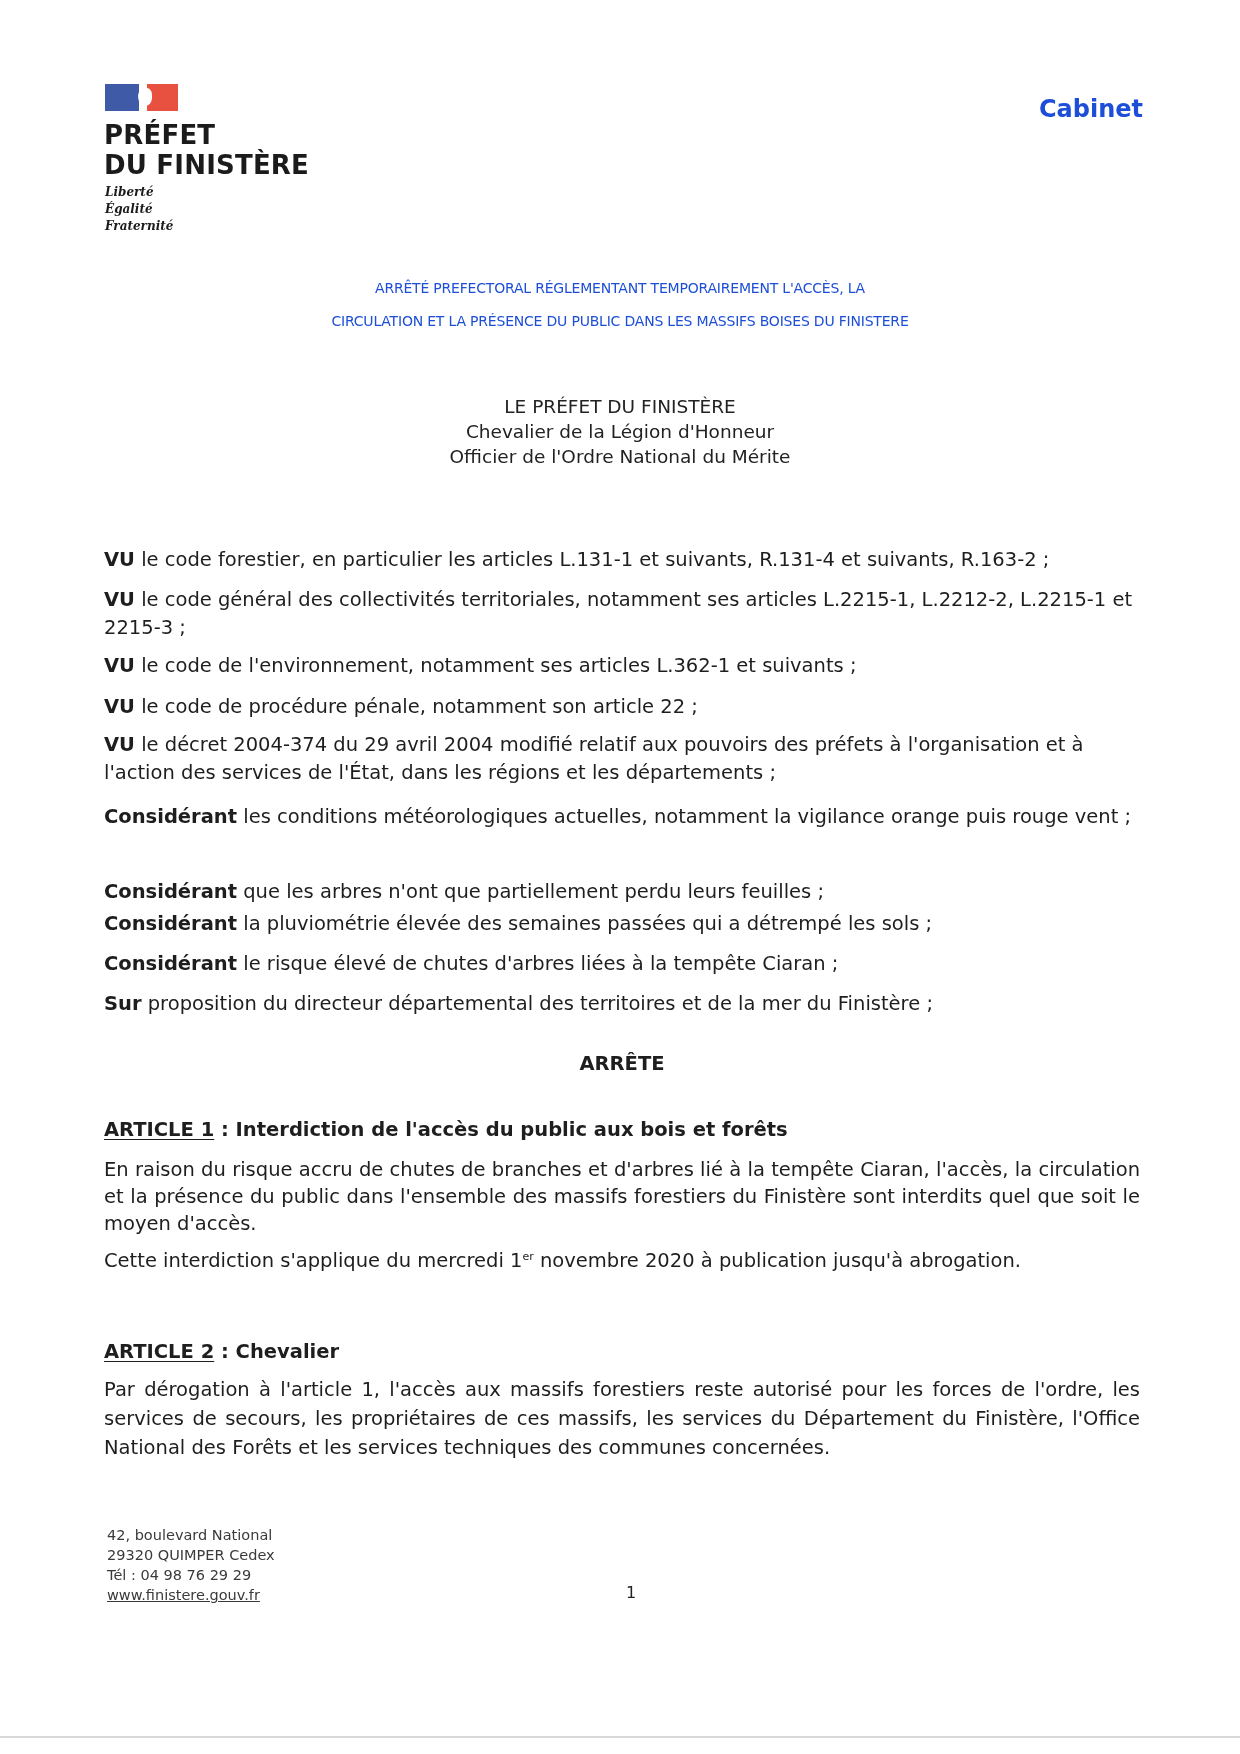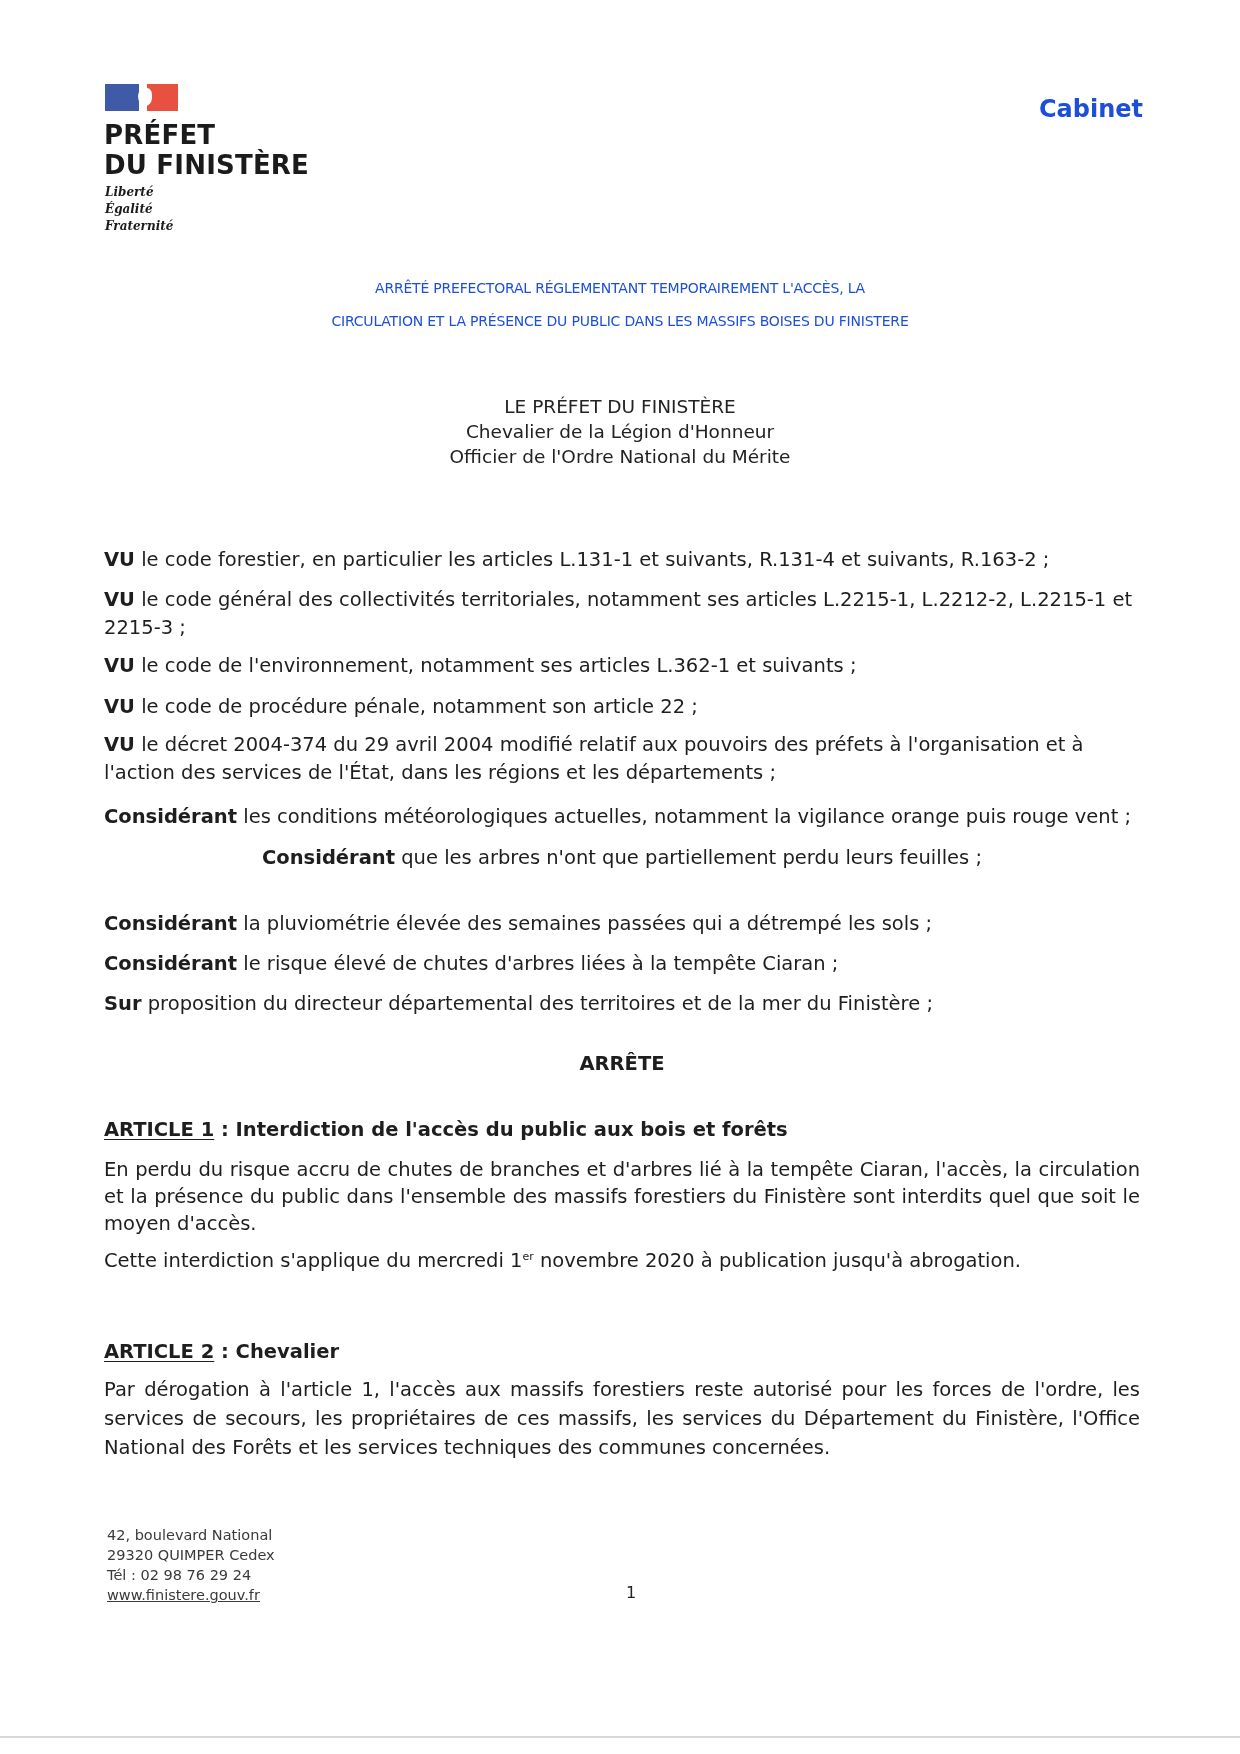--- a/index.html
+++ b/index.html
@@ -63,35 +63,35 @@
   <div>Chevalier de la Légion d'Honneur</div>
   <div>Officier de l'Ordre National du Mérite</div>
 </div>
 
 <div class="abs body-text" style="top:546px;"><b>VU</b><span> le code forestier, en particulier les articles L.131-1 et suivants, R.131-4 et suivants, R.163-2 ;</span></div>
 <div class="abs body-text" style="top:586px;"><b>VU</b><span> le code général des collectivités territoriales, notamment ses articles L.2215-1, L.2212-2, L.2215-1 et 2215-3 ;</span></div>
 <div class="abs body-text" style="top:652px;"><b>VU</b><span> le code de l'environnement, notamment ses articles L.362-1 et suivants ;</span></div>
 <div class="abs body-text" style="top:693px;"><b>VU</b><span> le code de procédure pénale, notamment son article 22 ;</span></div>
 <div class="abs body-text" style="top:731px;"><b>VU</b><span> le décret 2004-374 du 29 avril 2004 modifié relatif aux pouvoirs des préfets à l'organisation et à l'action des services de l'État, dans les régions et les départements ;</span></div>
 <div class="abs body-text" style="top:803px;"><b>Considérant</b><span> les conditions météorologiques actuelles, notamment la vigilance orange puis rouge vent ;</span></div>
-<div class="abs body-text" style="top:844px;text-align:center;"><b>Considérant</b><span> que les arbres n'ont que partiellement perdu leurs feuilles ;</span></div>
+<div class="abs body-text" style="top:878px;"><b>Considérant</b><span> que les arbres n'ont que partiellement perdu leurs feuilles ;</span></div>
 <div class="abs body-text" style="top:910px;"><b>Considérant</b><span> la pluviométrie élevée des semaines passées qui a détrempé les sols ;</span></div>
 <div class="abs body-text" style="top:950px;"><b>Considérant</b><span> le risque élevé de chutes d'arbres liées à la tempête Ciaran  ;</span></div>
 <div class="abs body-text" style="top:990px;"><b>Sur</b><span> proposition du directeur départemental des territoires et de la mer du Finistère ;</span></div>
 
 <div class="abs body-text center" style="top:1050px;"><b>ARRÊTE</b></div>
 
 <div class="abs body-text art-head" style="top:1116px;"><span class="num">ARTICLE 1</span><span> :  </span><span>Interdiction de l'accès du public aux bois et forêts</span></div>
-<div class="abs body-text just" style="top:1156px; line-height:27px;">En perdu du risque accru de chutes de branches et d'arbres lié à la tempête Ciaran, l'accès, la circulation et la présence du public dans l'ensemble des massifs forestiers du Finistère sont interdits quel que soit le moyen d'accès.</div>
+<div class="abs body-text just" style="top:1156px; line-height:27px;">En raison du risque accru de chutes de branches et d'arbres lié à la tempête Ciaran, l'accès, la circulation et la présence du public dans l'ensemble des massifs forestiers du Finistère sont interdits quel que soit le moyen d'accès.</div>
 <div class="abs body-text" style="top:1247px;"><span>Cette interdiction s'applique du mercredi 1</span><sup>er</sup><span> novembre 2020 à publication jusqu'à abrogation.</span></div>
 
 <div class="abs body-text art-head" style="top:1338px;"><span class="num">ARTICLE 2</span><span> : </span><span>Chevalier</span></div>
 <div class="abs body-text just" style="top:1375px; line-height:29px;">Par dérogation à l'article 1, l'accès aux massifs forestiers reste autorisé pour les forces de l'ordre, les services de secours, les propriétaires de ces massifs, les services du Département du Finistère, l'Office National des Forêts et les services techniques des communes concernées.</div>
 
 <div class="abs footer">
   <div>42, boulevard National</div>
   <div>29320 QUIMPER Cedex</div>
-  <div>Tél : 02 98 76 29 24</div>
+  <div>Tél : 04 98 76 29 29</div>
   <div class="link">www.finistere.gouv.fr</div>
 </div>
 <div class="abs page-num">1</div>
 
 <div class="abs scan-edge"></div>
 
 </body></html>

